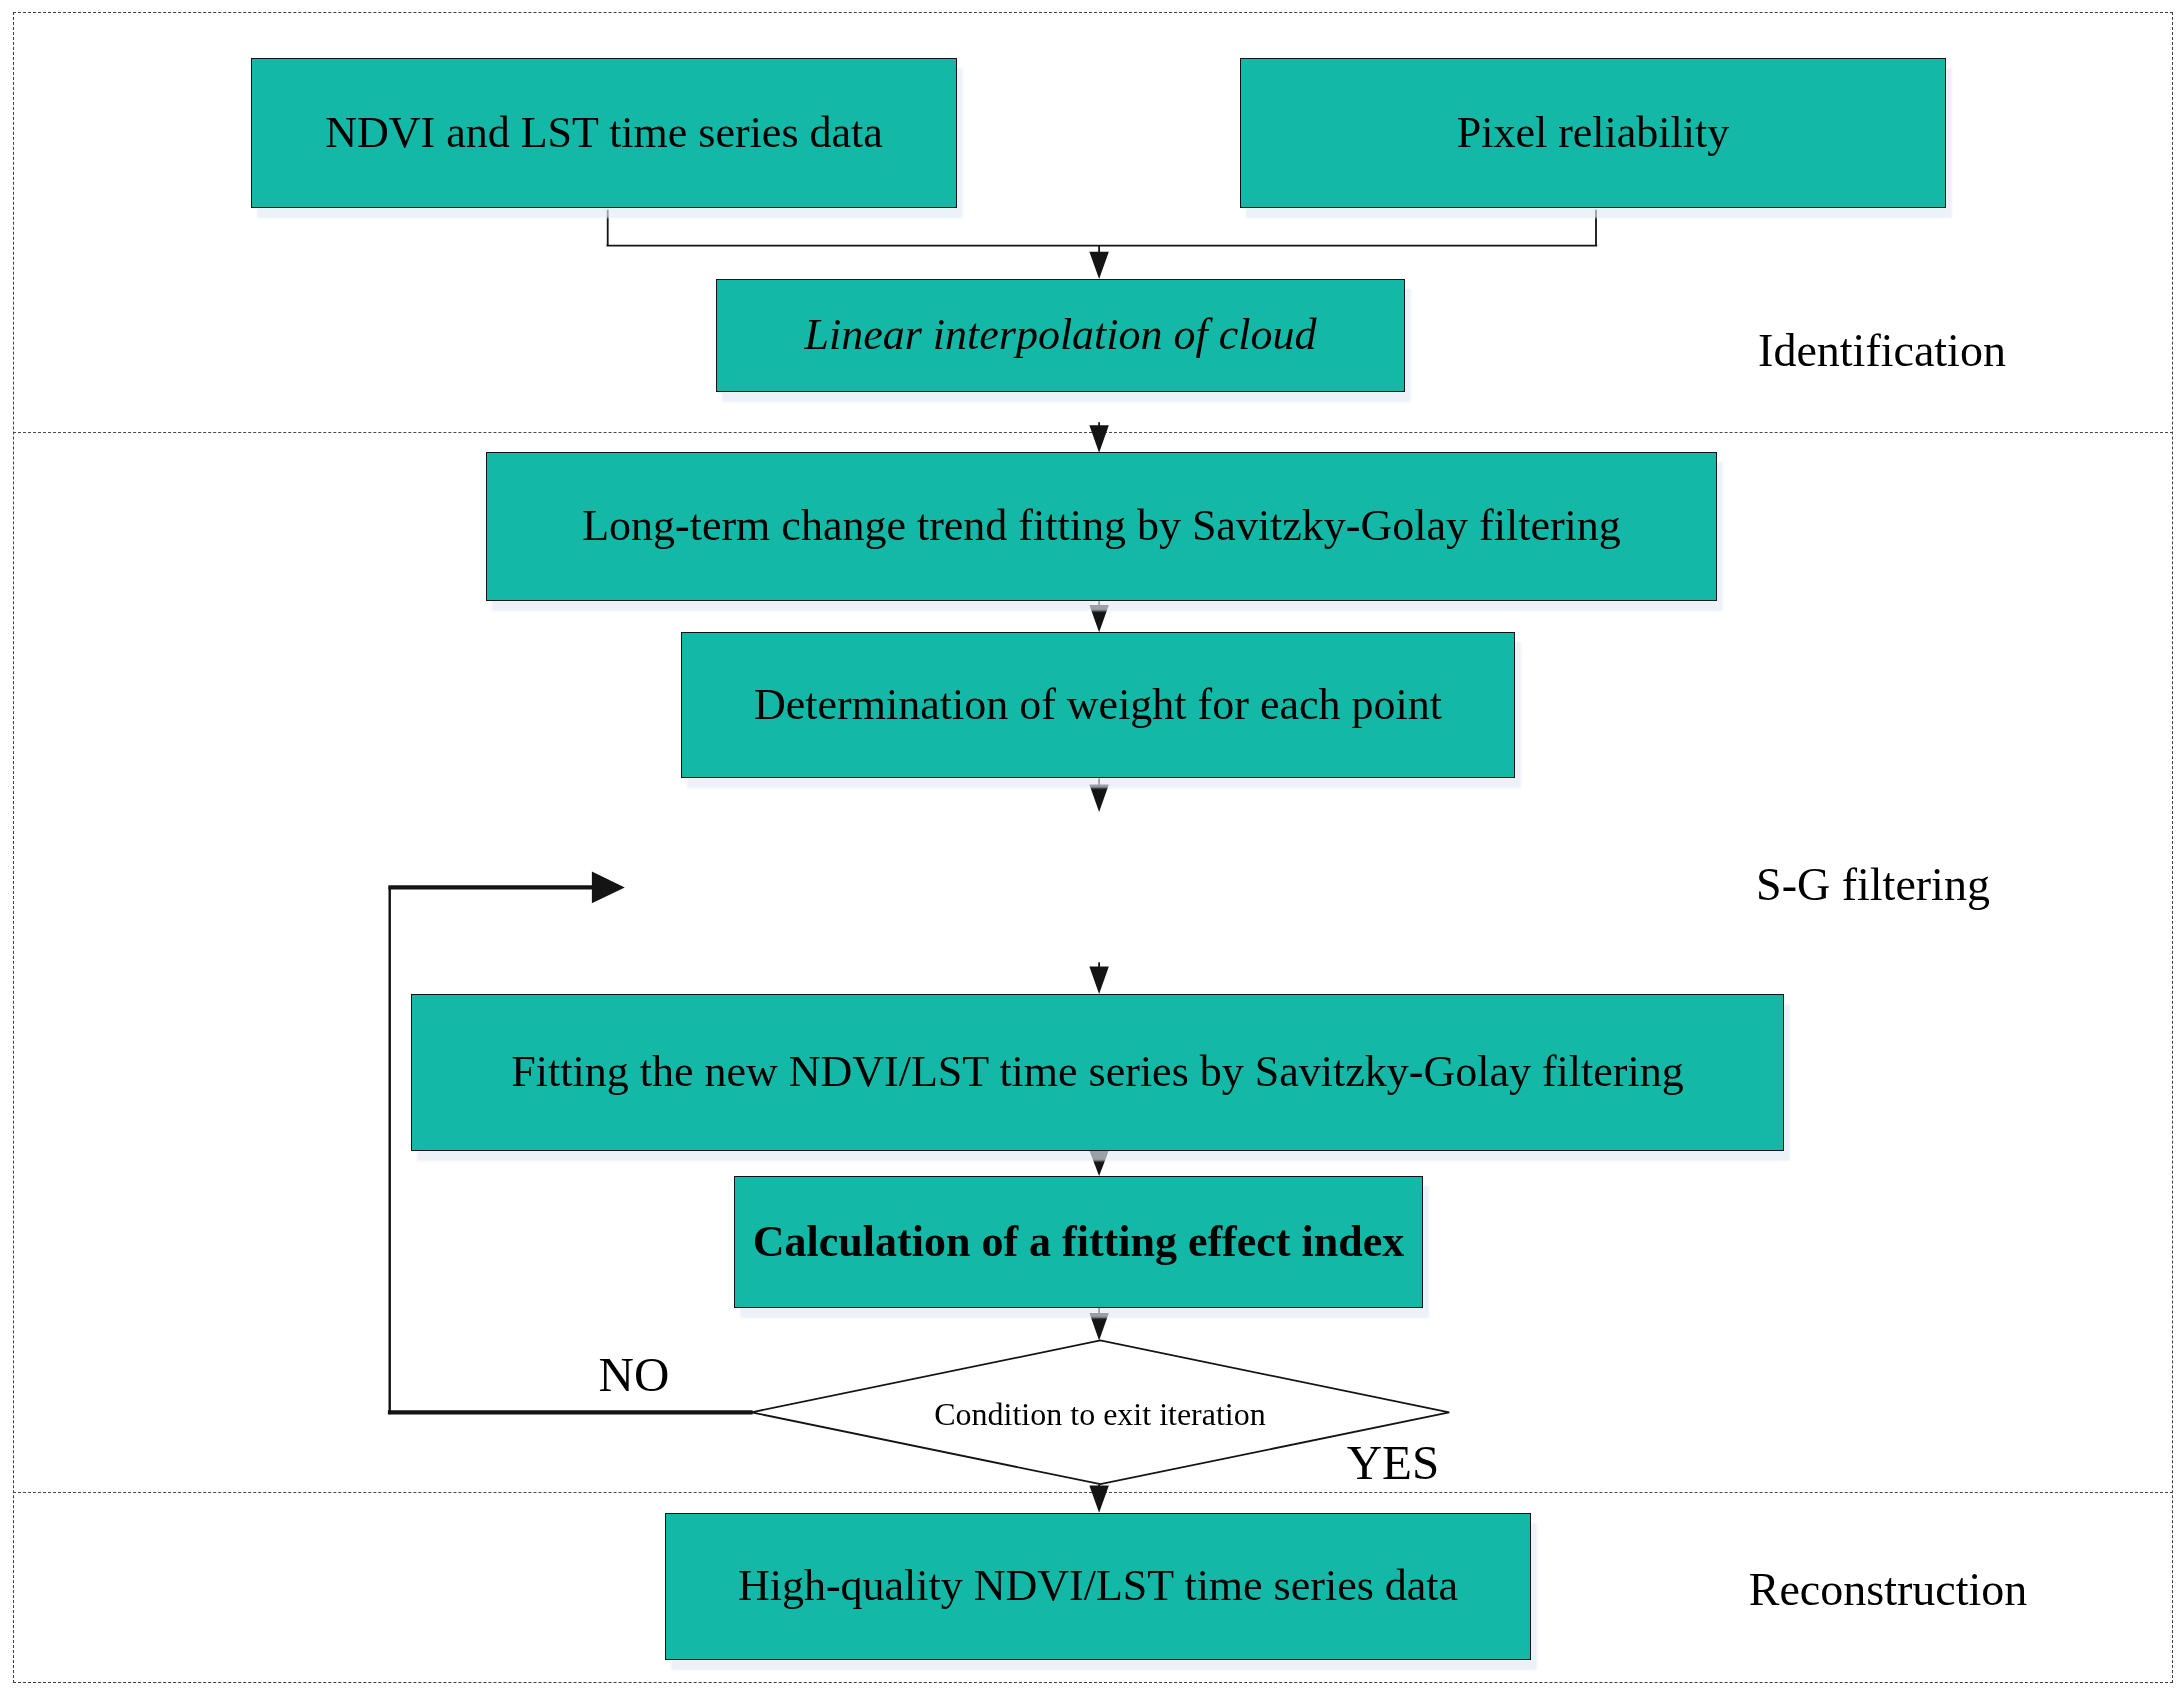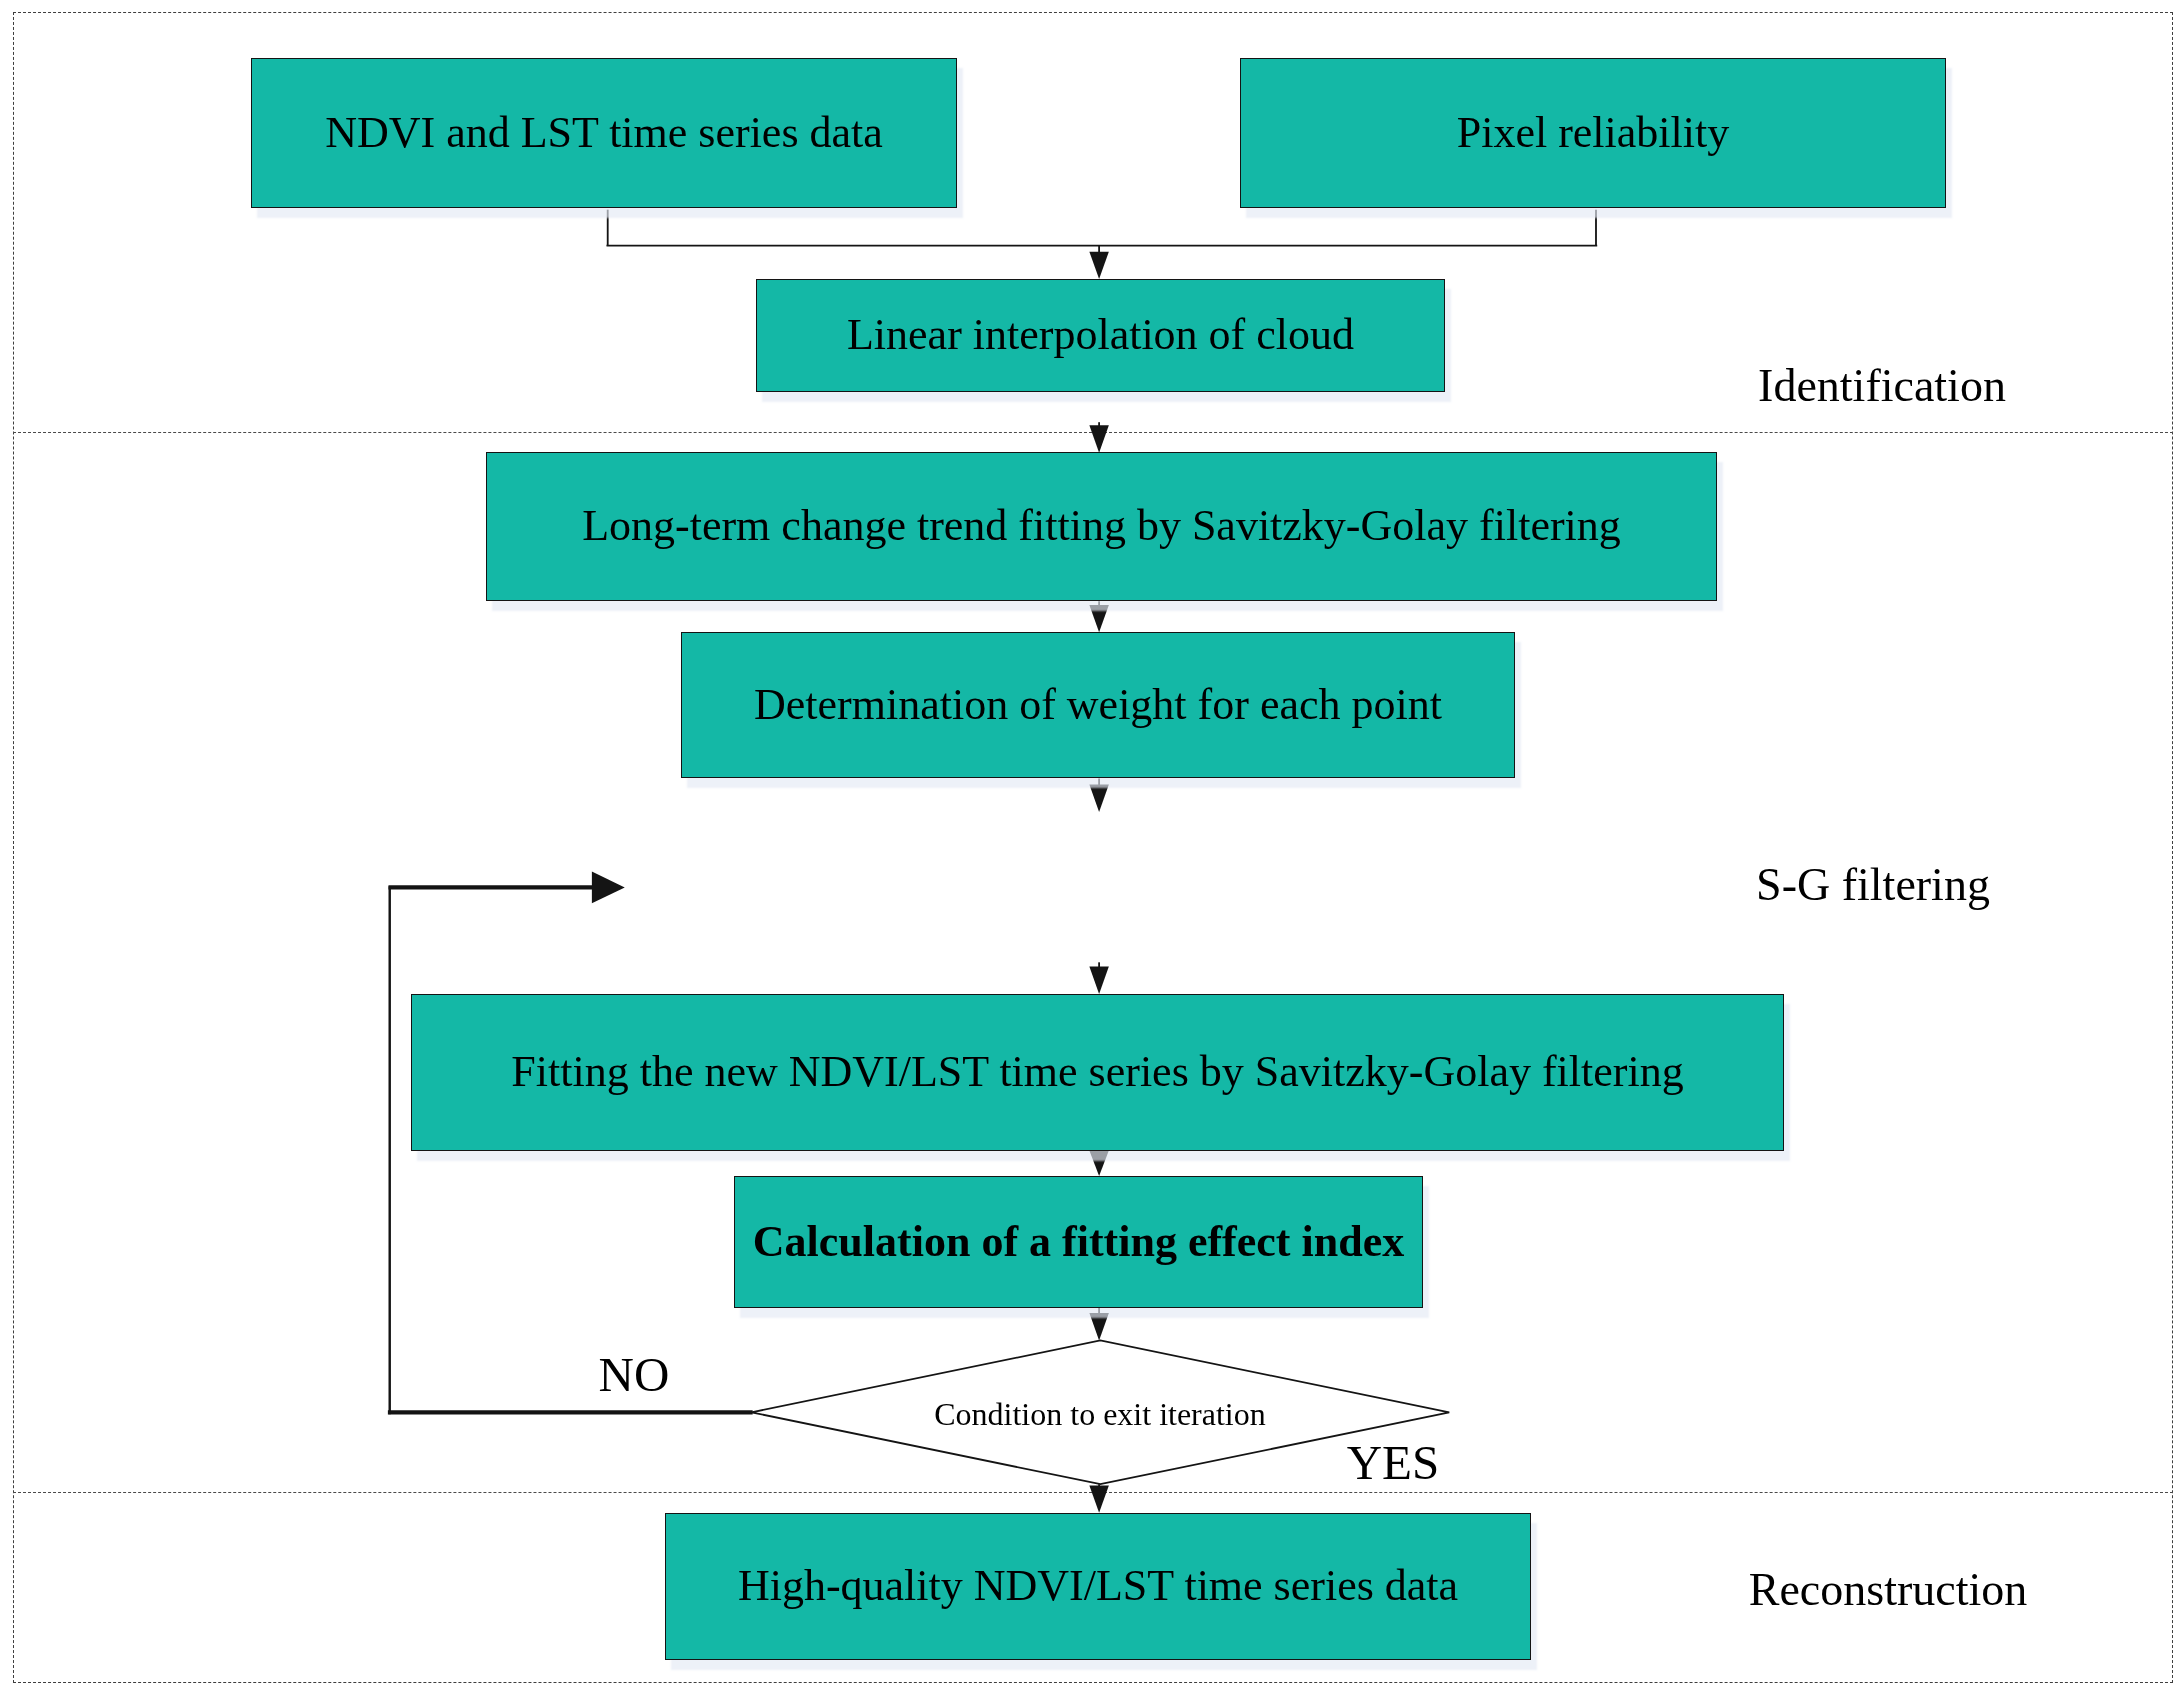--- a/index.html
+++ b/index.html
@@ -127,25 +127,25 @@
   </svg>
 
   <div class="node" style="left:251px; top:58px; width:706px; height:150px;">
     <span>NDVI and LST time series data</span>
   </div>
 
   <div class="node" style="left:1240px; top:58px; width:706px; height:150px;">
     <span>Pixel reliability</span>
   </div>
 
-  <div class="node" style="left:756px; top:279px; width:689px; height:113px;">
+  <div class="node" style="left:716px; top:279px; width:689px; height:113px;font-style:italic;">
     <span>Linear interpolation of cloud</span>
   </div>
 
-  <div class="floating-label" style="left:1882px; top:350px;margin-top:35px;">Identification</div>
+  <div class="floating-label" style="left:1882px; top:350px;">Identification</div>
 
   <div class="node" style="left:486px; top:452px; width:1231px; height:149px;">
     <span>Long-term change trend fitting by Savitzky-Golay filtering</span>
   </div>
 
   <div class="node" style="left:681px; top:632px; width:834px; height:146px;">
     <span>Determination of weight for each point</span>
   </div>
 
 

